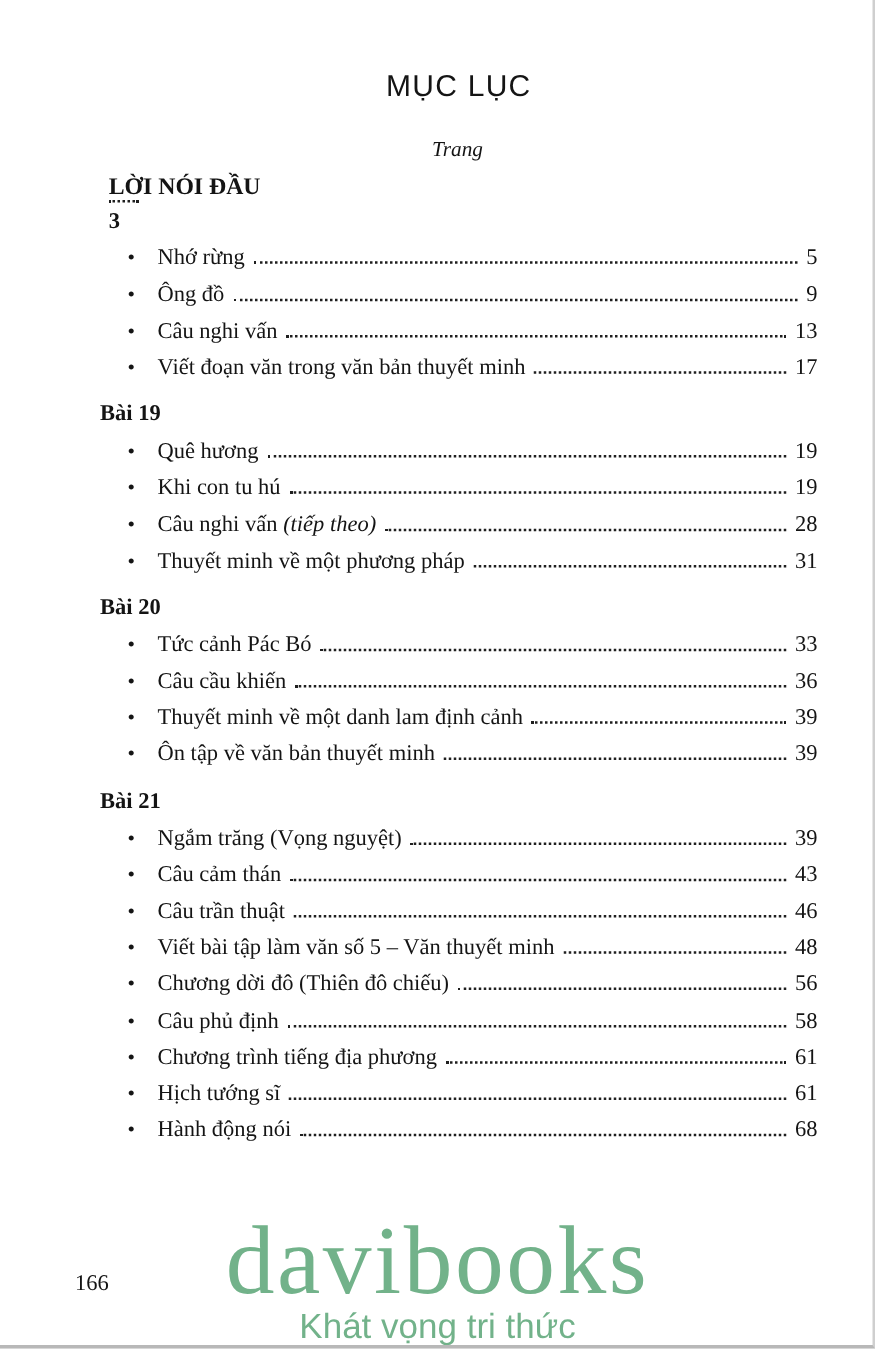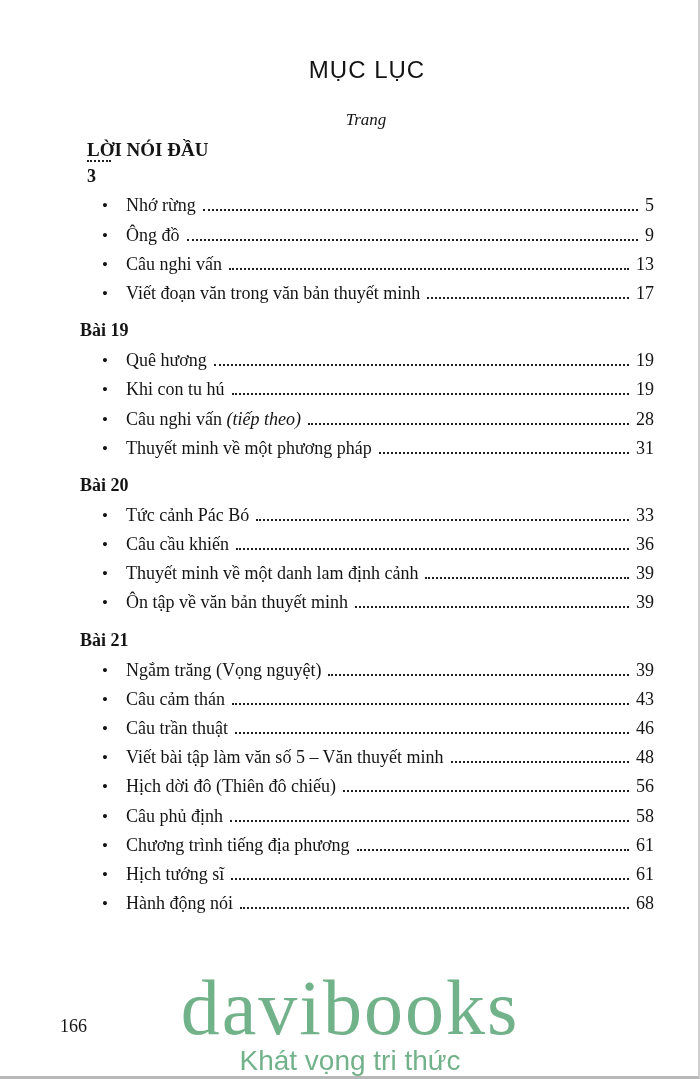--- a/index.html
+++ b/index.html
@@ -224,21 +224,21 @@
         <span class="pnum">46</span>
       </div>
       <div class="toc-row item">
         <span class="bullet">•</span>
         <span class="label">Viết bài tập làm văn số 5 – Văn thuyết minh</span>
         <span class="dots"></span>
         <span class="pnum">48</span>
       </div>
       <div class="toc-row item">
         <span class="bullet">•</span>
-        <span class="label">Hịch dời đô (Thiên đô chiếu)</span>
+        <span class="label">Chương dời đô (Thiên đô chiếu)</span>
         <span class="dots"></span>
         <span class="pnum">56</span>
       </div>
       <div class="toc-row item">
         <span class="bullet">•</span>
         <span class="label">Câu phủ định</span>
         <span class="dots"></span>
         <span class="pnum">58</span>
       </div>
       <div class="toc-row item">

